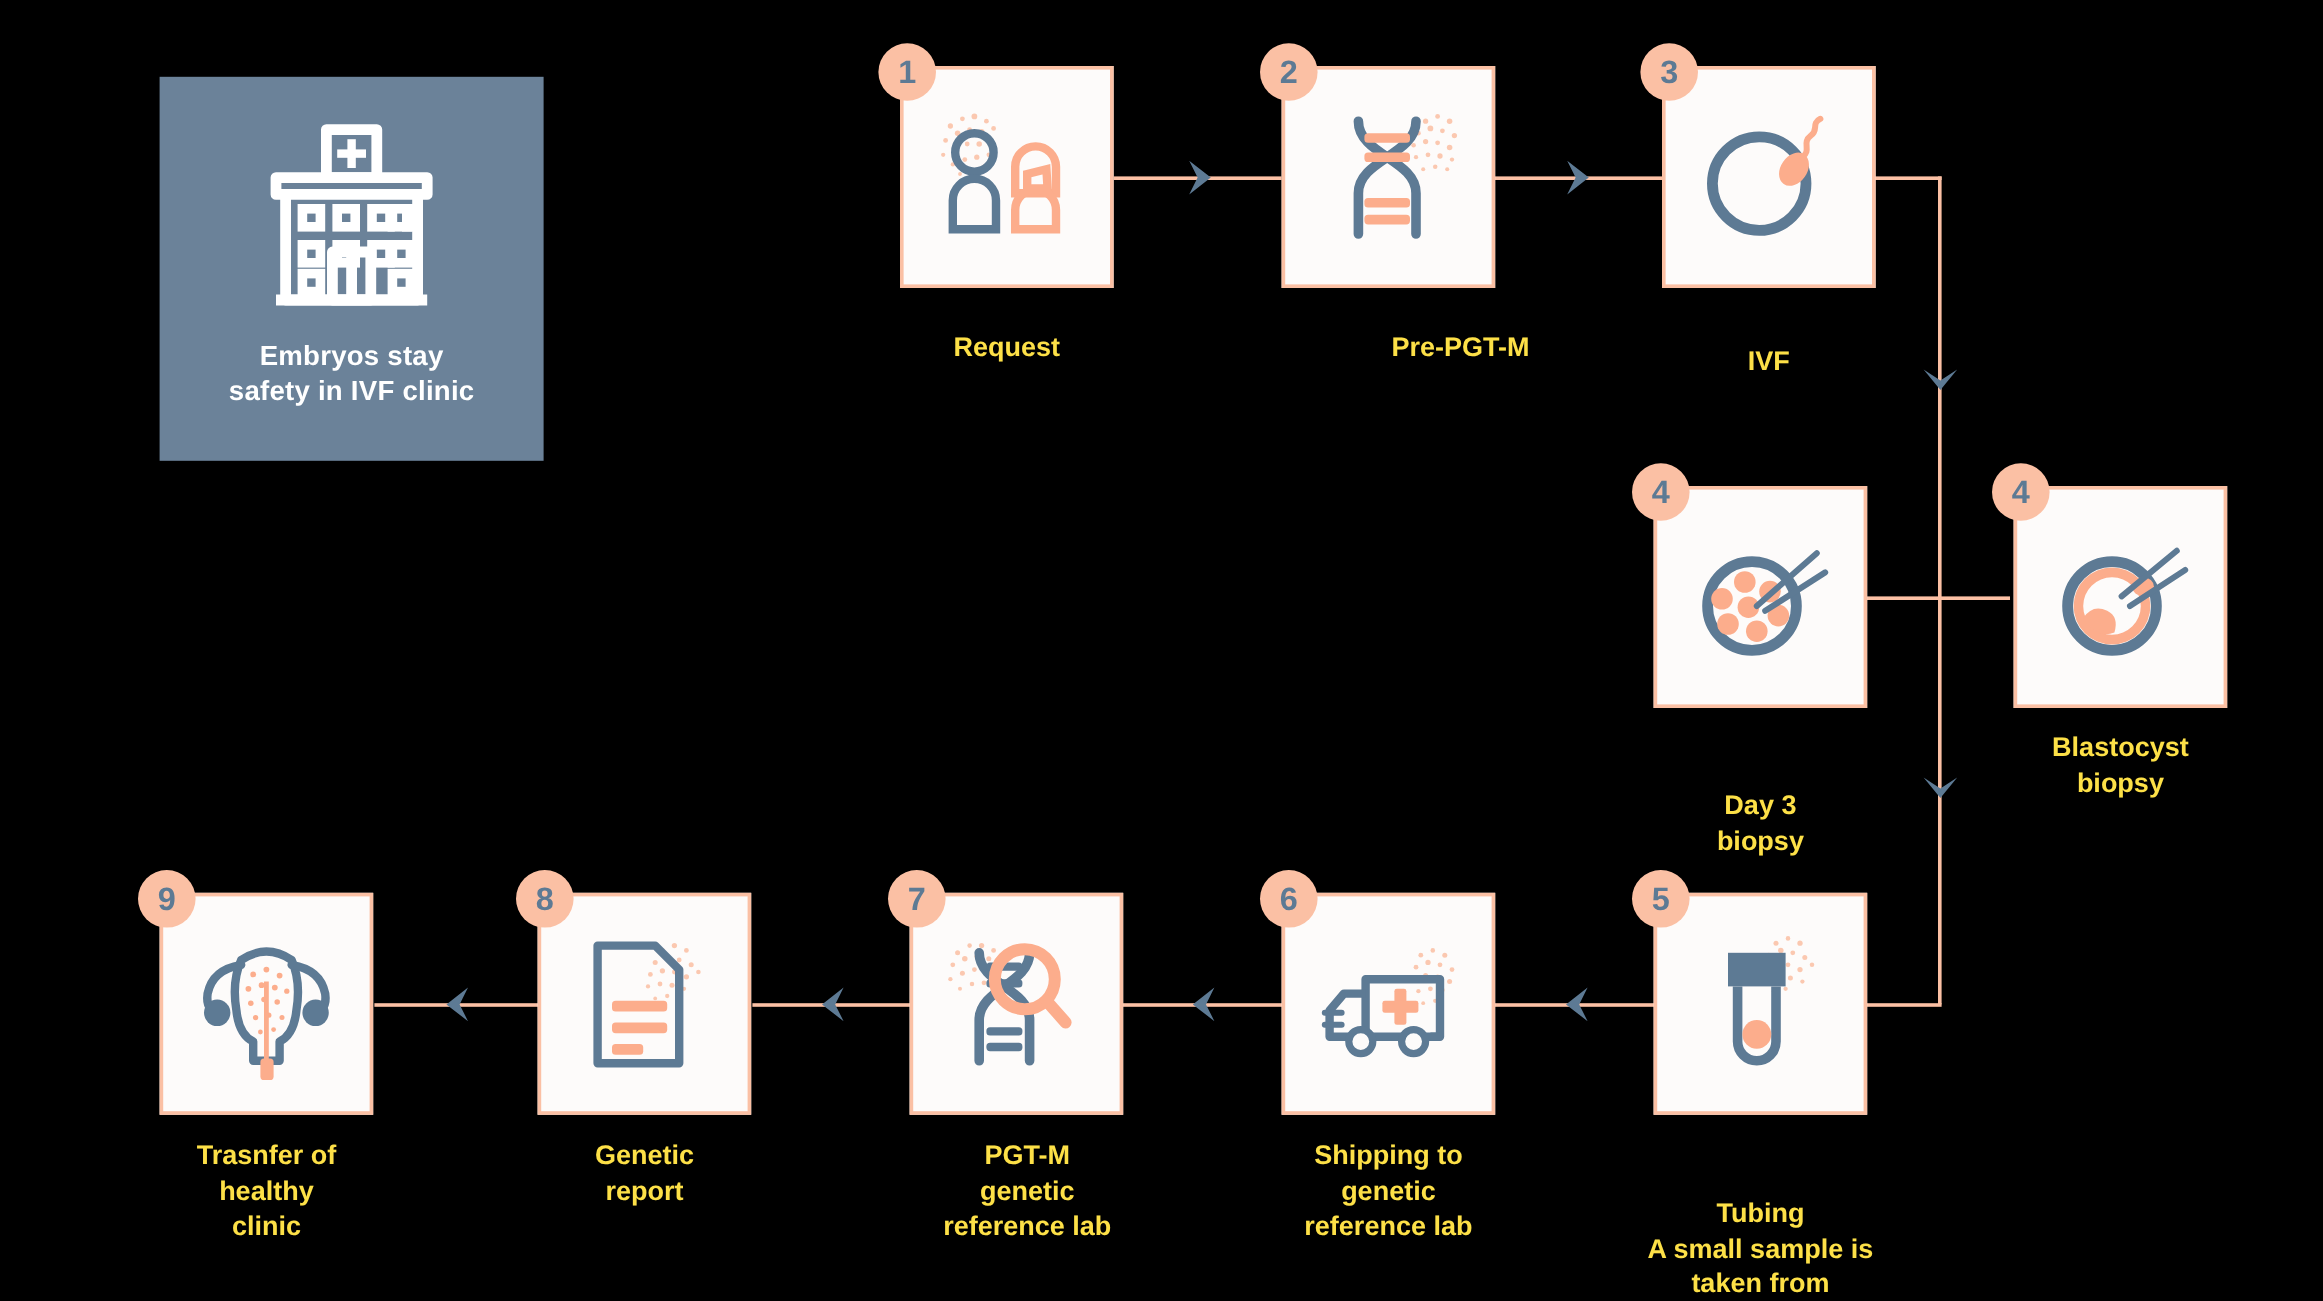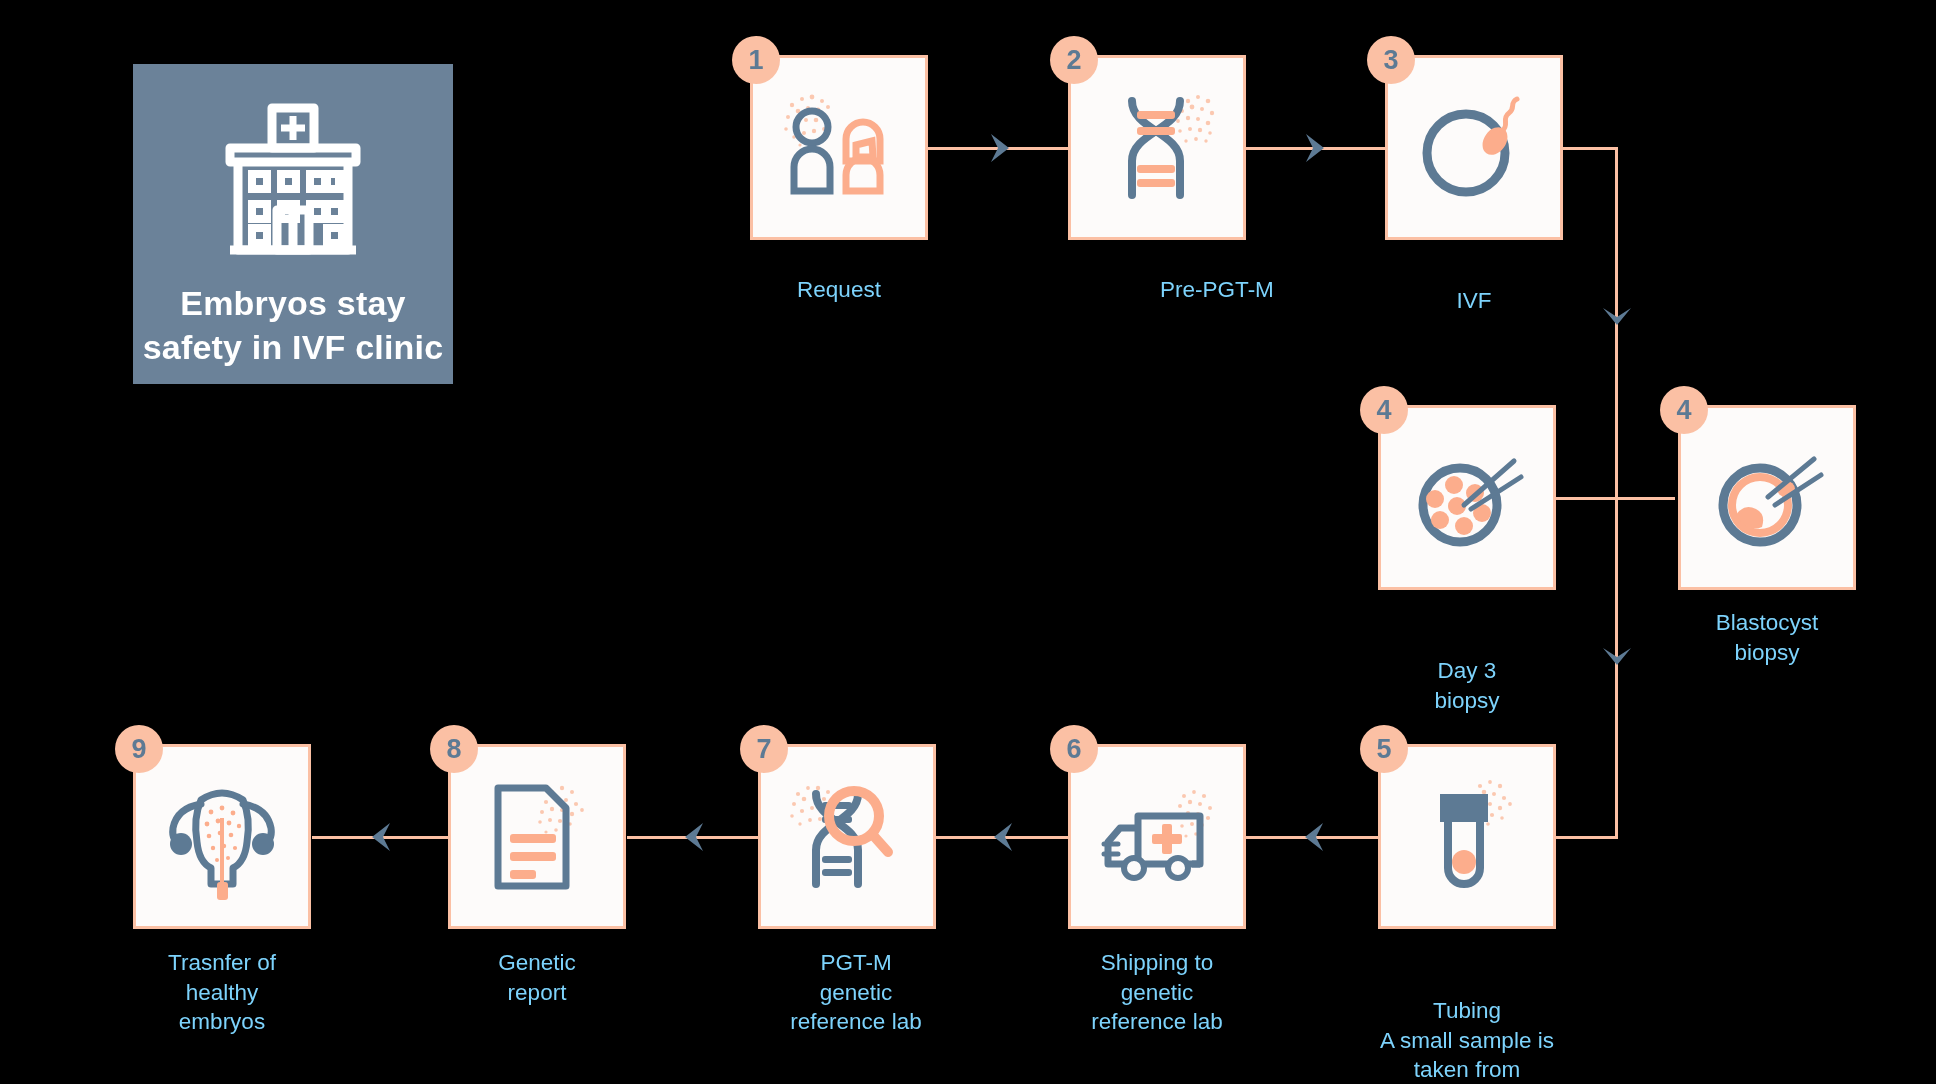--- a/index.html
+++ b/index.html
@@ -6,35 +6,35 @@
   body{width:1936px;height:1084px;position:relative;overflow:hidden;
        font-family:"Liberation Sans","DejaVu Sans",sans-serif;}
 
   .stage{position:absolute;left:0;top:0;width:1936px;height:1084px;}
 
   
   .clinic-card{position:absolute;left:133px;top:64px;width:320px;height:320px;
     background:#6b8299;display:flex;flex-direction:column;align-items:center;
     justify-content:flex-start;box-sizing:border-box;padding-top:36px;}
   .clinic-icon{width:152px;height:160px;}
-  .clinic-text{margin-top:22px;color:#ffffff;font-size:34px;font-weight:bold;
+  .clinic-text{margin-top:22px;color:#ffffff;font-size:23px;font-weight:bold;
     line-height:1.28;text-align:center;letter-spacing:.2px;white-space:pre-line;}
 
   
   .step{position:absolute;width:178px;height:185px;background:#fdfbfa;
     border:3px solid #fbc0a4;box-sizing:border-box;display:flex;
     align-items:center;justify-content:center;}
   .step .glyph{width:130px;height:130px;display:block;}
 
   .badge{position:absolute;width:48px;height:48px;border-radius:50%;
     background:#fbc0a4;color:#5d7severity;display:flex;align-items:center;
     justify-content:center;font-size:27px;font-weight:bold;color:#5d7a94;
     z-index:6;}
 
-  .caption{position:absolute;color:#7dd3fc;font-size:22.5px;font-weight:normal;
+  .caption{position:absolute;color:#fde047;font-size:22.5px;font-weight:bold;
     line-height:1.32;text-align:center;white-space:pre-line;}
 
   
   .hline{position:absolute;height:3px;background:#fbc0a4;}
   .vline{position:absolute;width:3px;background:#fbc0a4;}
   .chev{position:absolute;z-index:5;}
 </style>
 </head>
 <body>
 
@@ -436,15 +436,15 @@
           <circle cx="60" cy="88" r="2"></circle>
           <circle cx="71" cy="86" r="2"></circle>
       </g>
       <path d="M65 46 L65 114" stroke="#fcad8c" stroke-width="4" fill="none"></path>
       <rect x="60" y="110" width="11" height="18" rx="3" fill="#fcad8c"></rect>
     </svg>
   </div>
   <div class="badge" style="left:115px;top:725px;">9</div>
   <div class="caption" style="left:92px;top:948px;width:260px;">Trasnfer of
 healthy
-embryos</div>
+clinic</div>
 
 </div>
 
 </body></html>

